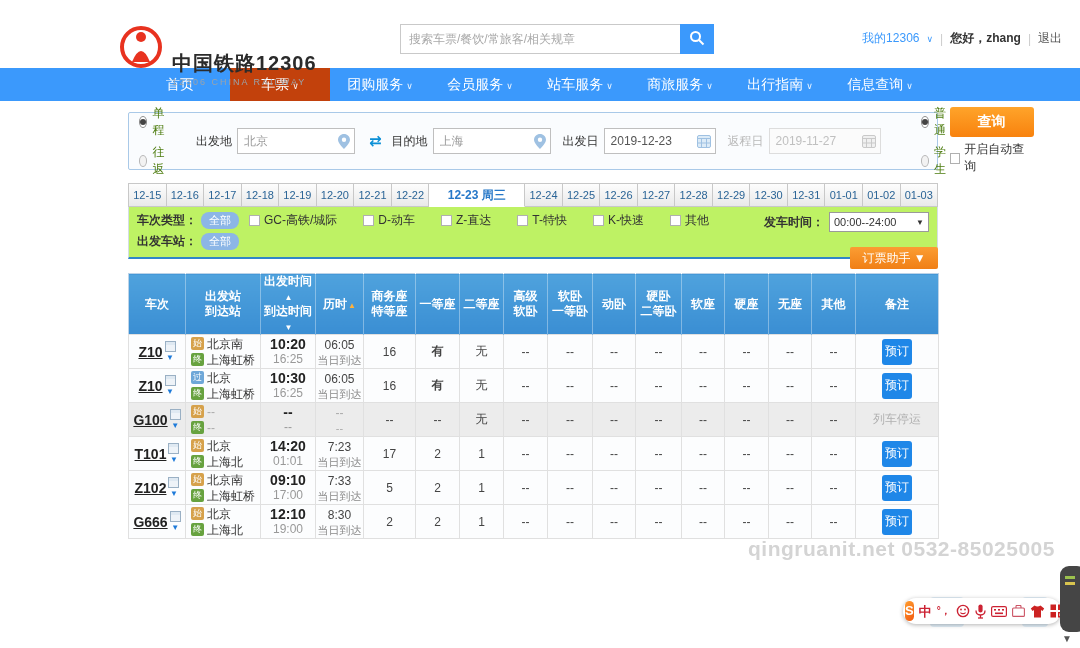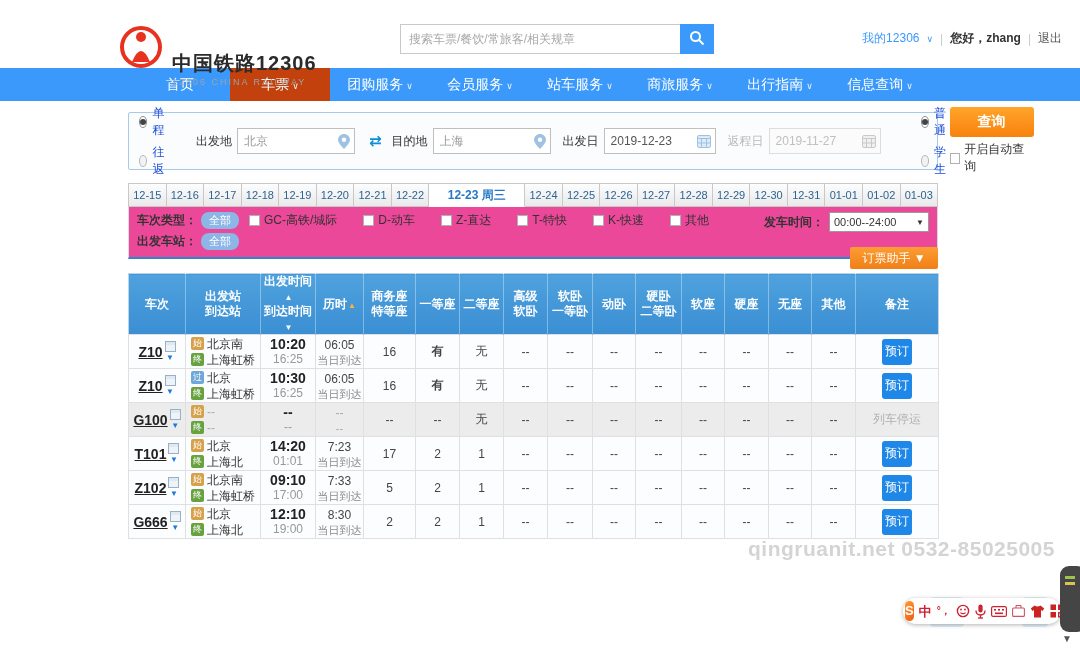--- a/index.html
+++ b/index.html
@@ -32,21 +32,21 @@
     cursor:pointer; white-space:nowrap; }
   .nav-item.active { background:#c2410c; }
   .nav-arrow { font-size:9px; opacity:.9; margin-left:3px; }
 
   
   .main { position:absolute; left:128px; top:112px; width:810px; }
 
   
   .form-panel { height:58px; border:1px solid #a9c9e8; background:#fafcfe; border-radius:2px;
     display:flex; align-items:center; padding:0 10px; }
-  .trip-radios, .pass-radios { display:flex; flex-direction:column; gap:5px; font-size:12px; color:#1d4ed8; }
+  .trip-radios, .pass-radios { display:flex; flex-direction:column; gap:5px; font-size:12px; color:#4d7c0f; }
   .radio-row { display:flex; align-items:center; gap:5px; cursor:pointer; }
   .radio { width:12px; height:12px; border:1px solid #8a8a8a; border-radius:50%; background:#fff;
     display:inline-flex; align-items:center; justify-content:center; }
   .radio.checked::after { content:""; width:6px; height:6px; border-radius:50%; background:#444; }
   .radio.off { border-color:#b5b5b5; background:#f2f2f2; }
   .vdiv { width:1px; height:40px; background:#c7daed; margin:0 14px; }
   .field { display:flex; align-items:center; gap:5px; margin-right:12px;justify-content:flex-end; }
   .flabel { font-size:12px; color:#333; white-space:nowrap; }
   .finput { position:relative; }
   .finput input { width:118px; height:26px; border:1px solid #bfbfbf; padding:0 22px 0 6px;
@@ -63,21 +63,21 @@
 
   
   .datetabs { display:flex; margin-top:13px; height:24px; border-left:1px solid #c8c8c8; }
   .dtab { flex:1 1 0; border:1px solid #c8c8c8; border-left:none; background:linear-gradient(180deg,#fdfdfd,#e9e9e9);
     font-size:11px; color:#2a6496; text-align:center; line-height:23px; cursor:pointer; white-space:nowrap; }
   .dtab.active { flex:2.6 1 0; background:#fff; border-bottom:1px solid #fff; color:#2577c8;
     font-weight:bold; font-size:12px; }
 
   
   .filterbox { position:relative; border:1px solid #d4dde6; border-top:none;
-    border-bottom:2px solid #2f86c8; padding:3px 8px 5px 8px; background:#ec4899; }
+    border-bottom:2px solid #2f86c8; padding:3px 8px 5px 8px; background:#bef264; }
   .frow { display:flex; align-items:center; height:21px; font-size:12px; color:#333; }
   .fbold { font-weight:bold; white-space:nowrap; }
   .badge-all { background:#8cb6e6; color:#fff; font-size:11px; border-radius:8px; padding:1px 8px;
     margin:0 10px 0 4px; cursor:pointer; }
   .type-cb { display:flex; align-items:center; gap:4px; margin-right:26px; cursor:pointer; white-space:nowrap; }
   .time-sel-wrap { position:absolute; right:8px; top:5px; display:flex; align-items:center; gap:5px; font-size:12px; color:#333; }
   .time-select { width:100px; height:20px; border:1px solid #9a9a9a; background:#fff; font-size:11px;
     color:#333; display:flex; align-items:center; justify-content:space-between; padding:0 4px; cursor:pointer; }
   .helper-btn { position:absolute; right:-1px; bottom:-12px; width:88px; height:22px; border:none;
     background:linear-gradient(180deg,#fb9d33,#f07f16); color:#fff; font-size:12px; border-radius:2px;

